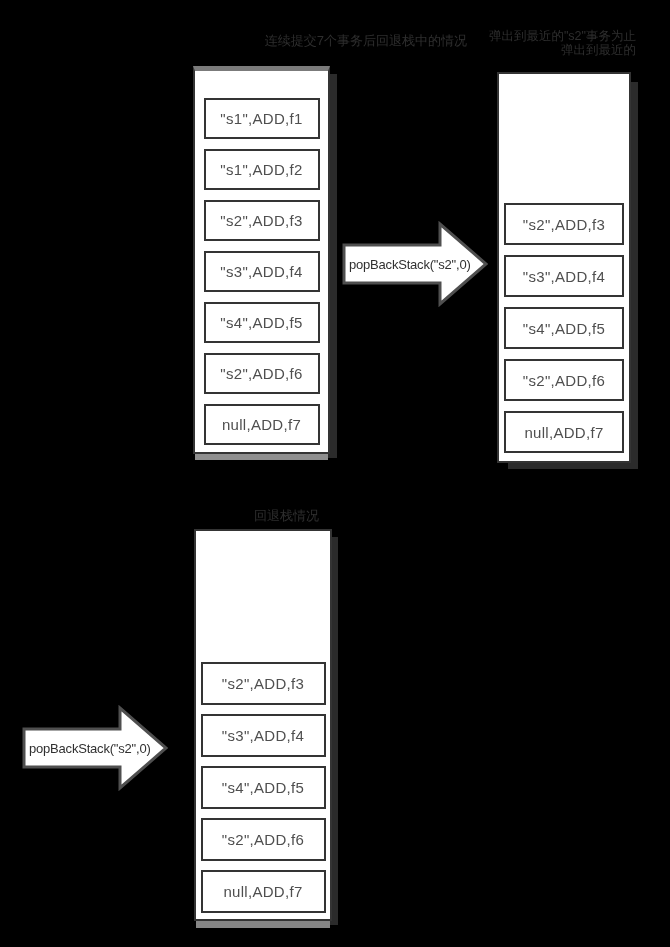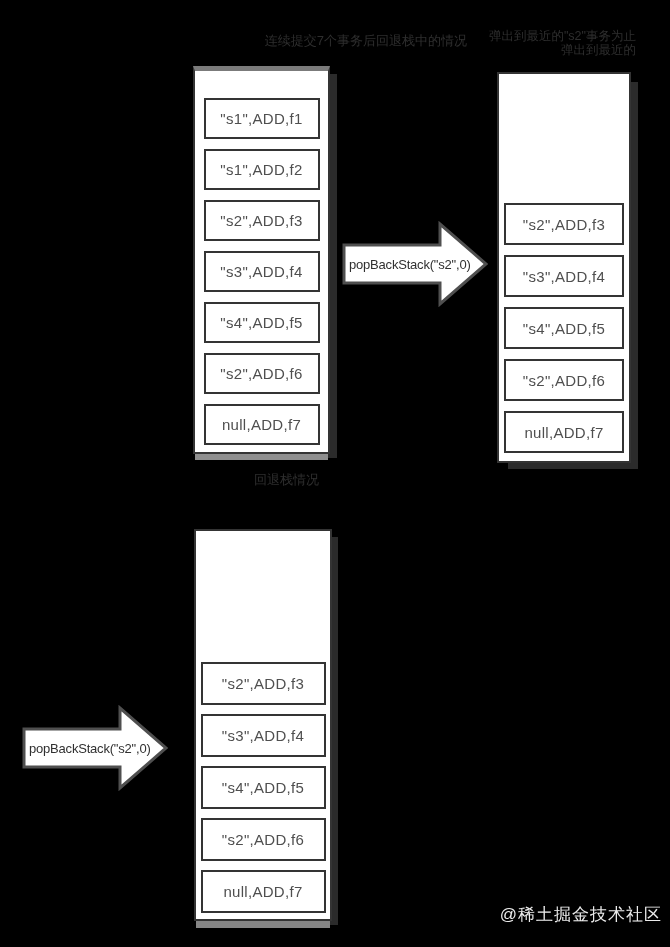--- a/index.html
+++ b/index.html
@@ -39,21 +39,21 @@
   .stack--two  .entry { width:120px; height:42px; }
   .stack--three .entry { width:125px; height:43px; }
 
   
   .title {
     position:absolute; color:#2e2e2e; font-size:13px; line-height:15px;
     text-align:right; white-space:nowrap;
   }
   .title--one   { left:262px; top:33px;  width:205px; }
   .title--two   { left:486px; top:29px;  width:150px; white-space:normal; font-size:12.5px; line-height:14px; }
-  .title--three { left:217px; top:472px; width:102px; }
+  .title--three { left:217px; top:508px; width:102px; }
 
   
   .arrow { position:absolute; width:146px; height:86px; }
   .arrow svg { display:block; width:146px; height:86px; }
   .arrow-label {
     position:absolute; left:7px; top:0; height:100%;
     display:flex; align-items:center;
     font-size:13px; color:#303030; white-space:nowrap; letter-spacing:-0.2px;
   }
   .arrow--top    { left:342px; top:221px; }
@@ -113,15 +113,14 @@
     <div class="arrow-label">popBackStack("s2",0)</div>
   </div>
 
   <div class="arrow arrow--bottom">
     <svg viewBox="0 0 146 86">
       <polygon points="2,24 98,24 98,3 144,43 98,83 98,62 2,62" fill="#ffffff" stroke="#4f4f4f" stroke-width="3" stroke-linejoin="miter"></polygon>
     </svg>
     <div class="arrow-label">popBackStack("s2",0)</div>
   </div>
 
-  <div class="watermark">@稀土掘金技术社区</div>
 
 </div>
 
 </body></html>

